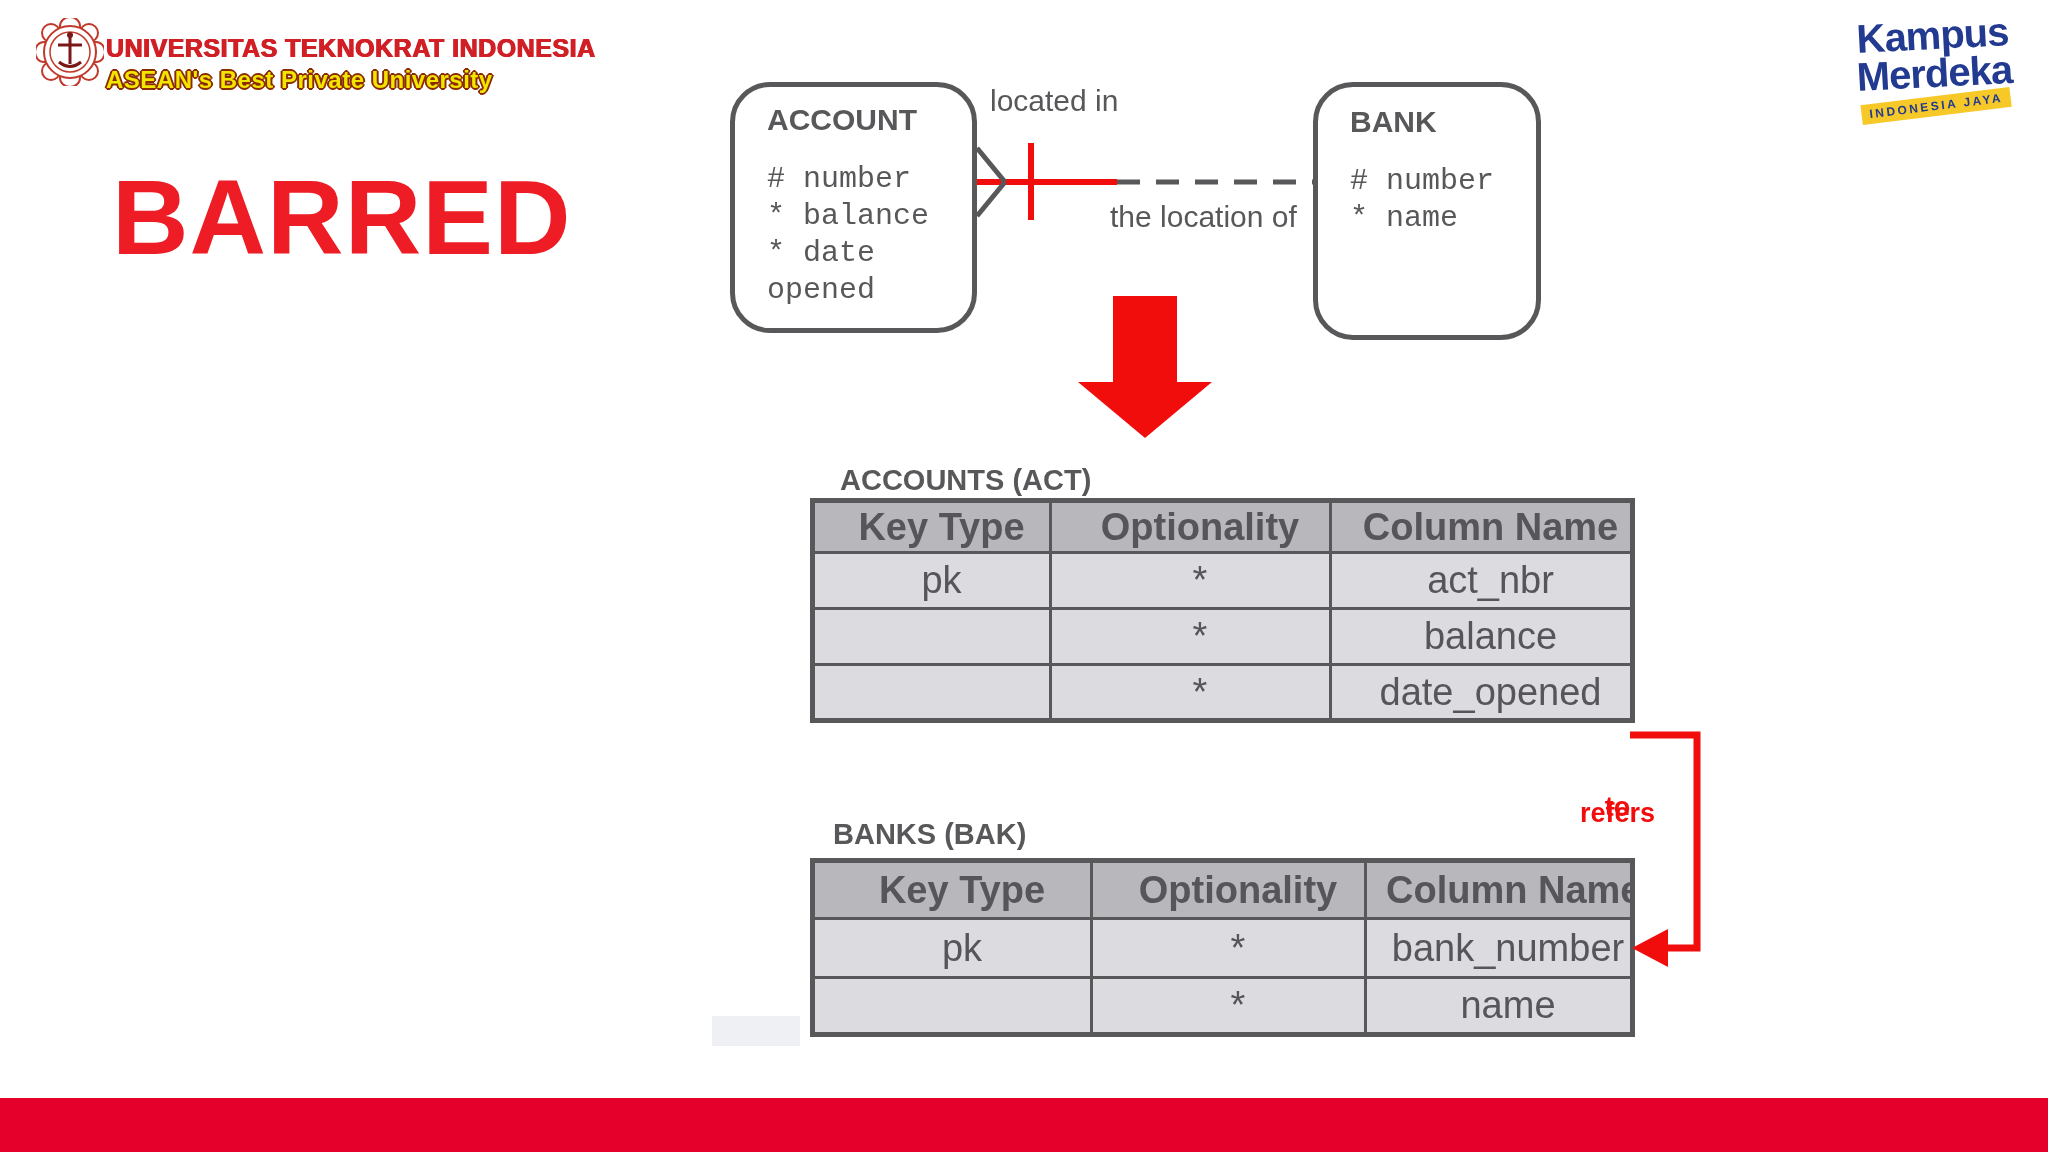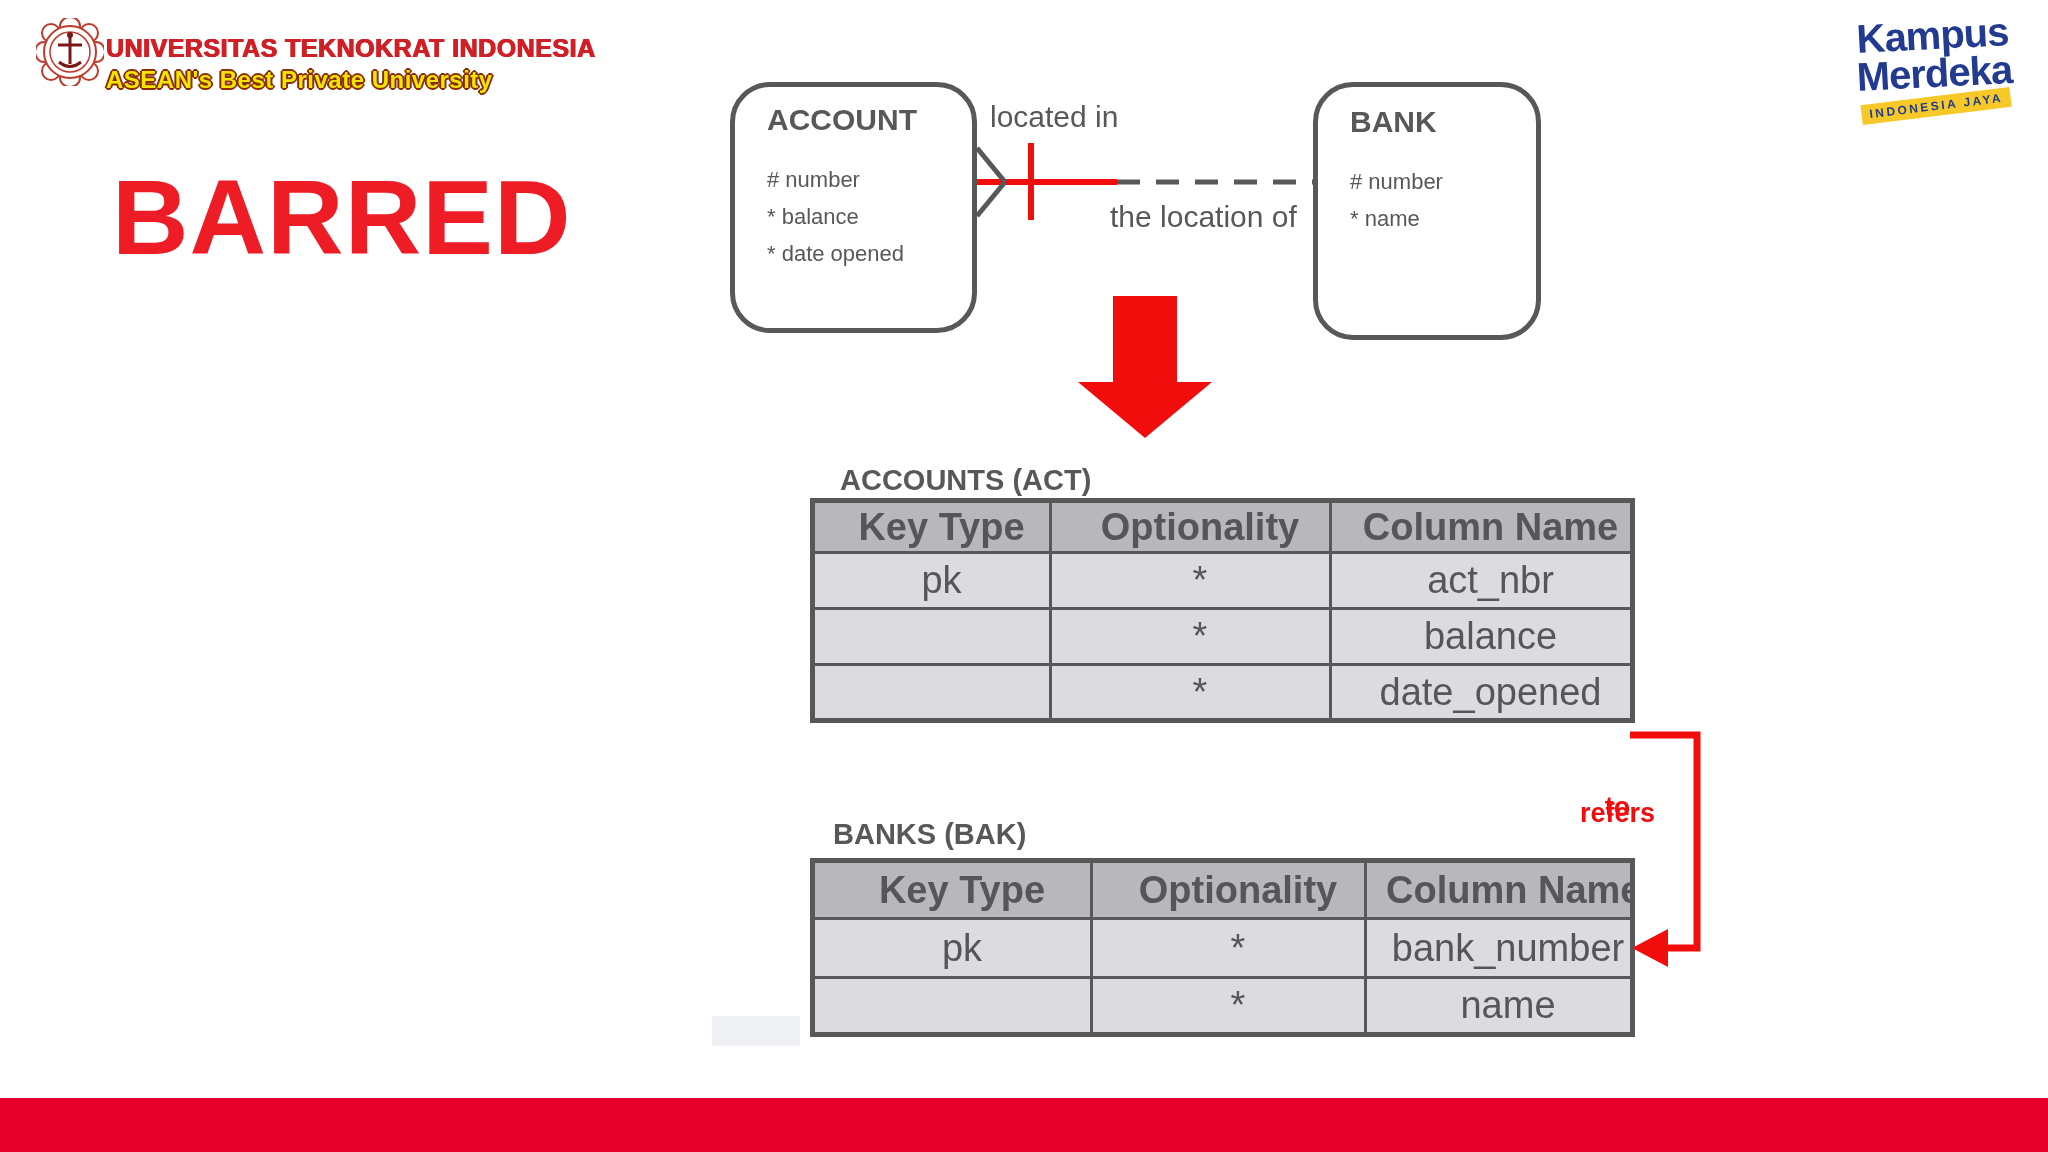--- a/index.html
+++ b/index.html
@@ -28,24 +28,24 @@
   
   .slide-title{left:112px;top:164px;font-size:106px;line-height:1;font-weight:bold;
            color:var(--title_red);letter-spacing:1px;}
 
   
   .entity{border:5px solid var(--gray);border-radius:40px;background:#fff;box-sizing:border-box;
           color:var(--gray);}
   .entity-account{left:730px;top:82px;width:247px;height:251px;padding:16px 0 0 32px;}
   .entity-bank{left:1313px;top:82px;width:228px;height:258px;padding:18px 0 0 32px;}
   .entity-title{font-size:30px;font-weight:bold;margin-bottom:24px;}
-  .entity-attr{font-size:22px;line-height:37px;}
+  .entity-attr{font-size:30px;line-height:37px;font-family:Liberation Mono, monospace;}
 
   .rel-label{font-size:30px;color:var(--gray);}
-  .lbl-located{left:990px;top:100px;}
+  .lbl-located{left:990px;top:84px;}
   .lbl-location{left:1110px;top:200px;}
 
   
   .tbl-title{font-size:29px;font-weight:bold;color:var(--gray);}
   .data-table{border-collapse:collapse;table-layout:fixed;background:var(--cell_bg);}
   .data-table td,.data-table th{border:3px solid var(--gray);font-size:38px;color:#55555a;
         text-align:center;padding:0 0 0 19px;overflow:hidden;white-space:nowrap;}
   .data-table th{background:var(--header_bg);font-weight:bold;}
   .data-table td{background:var(--cell_bg);font-weight:normal;}
   .data-table{border:5px solid var(--gray);}

